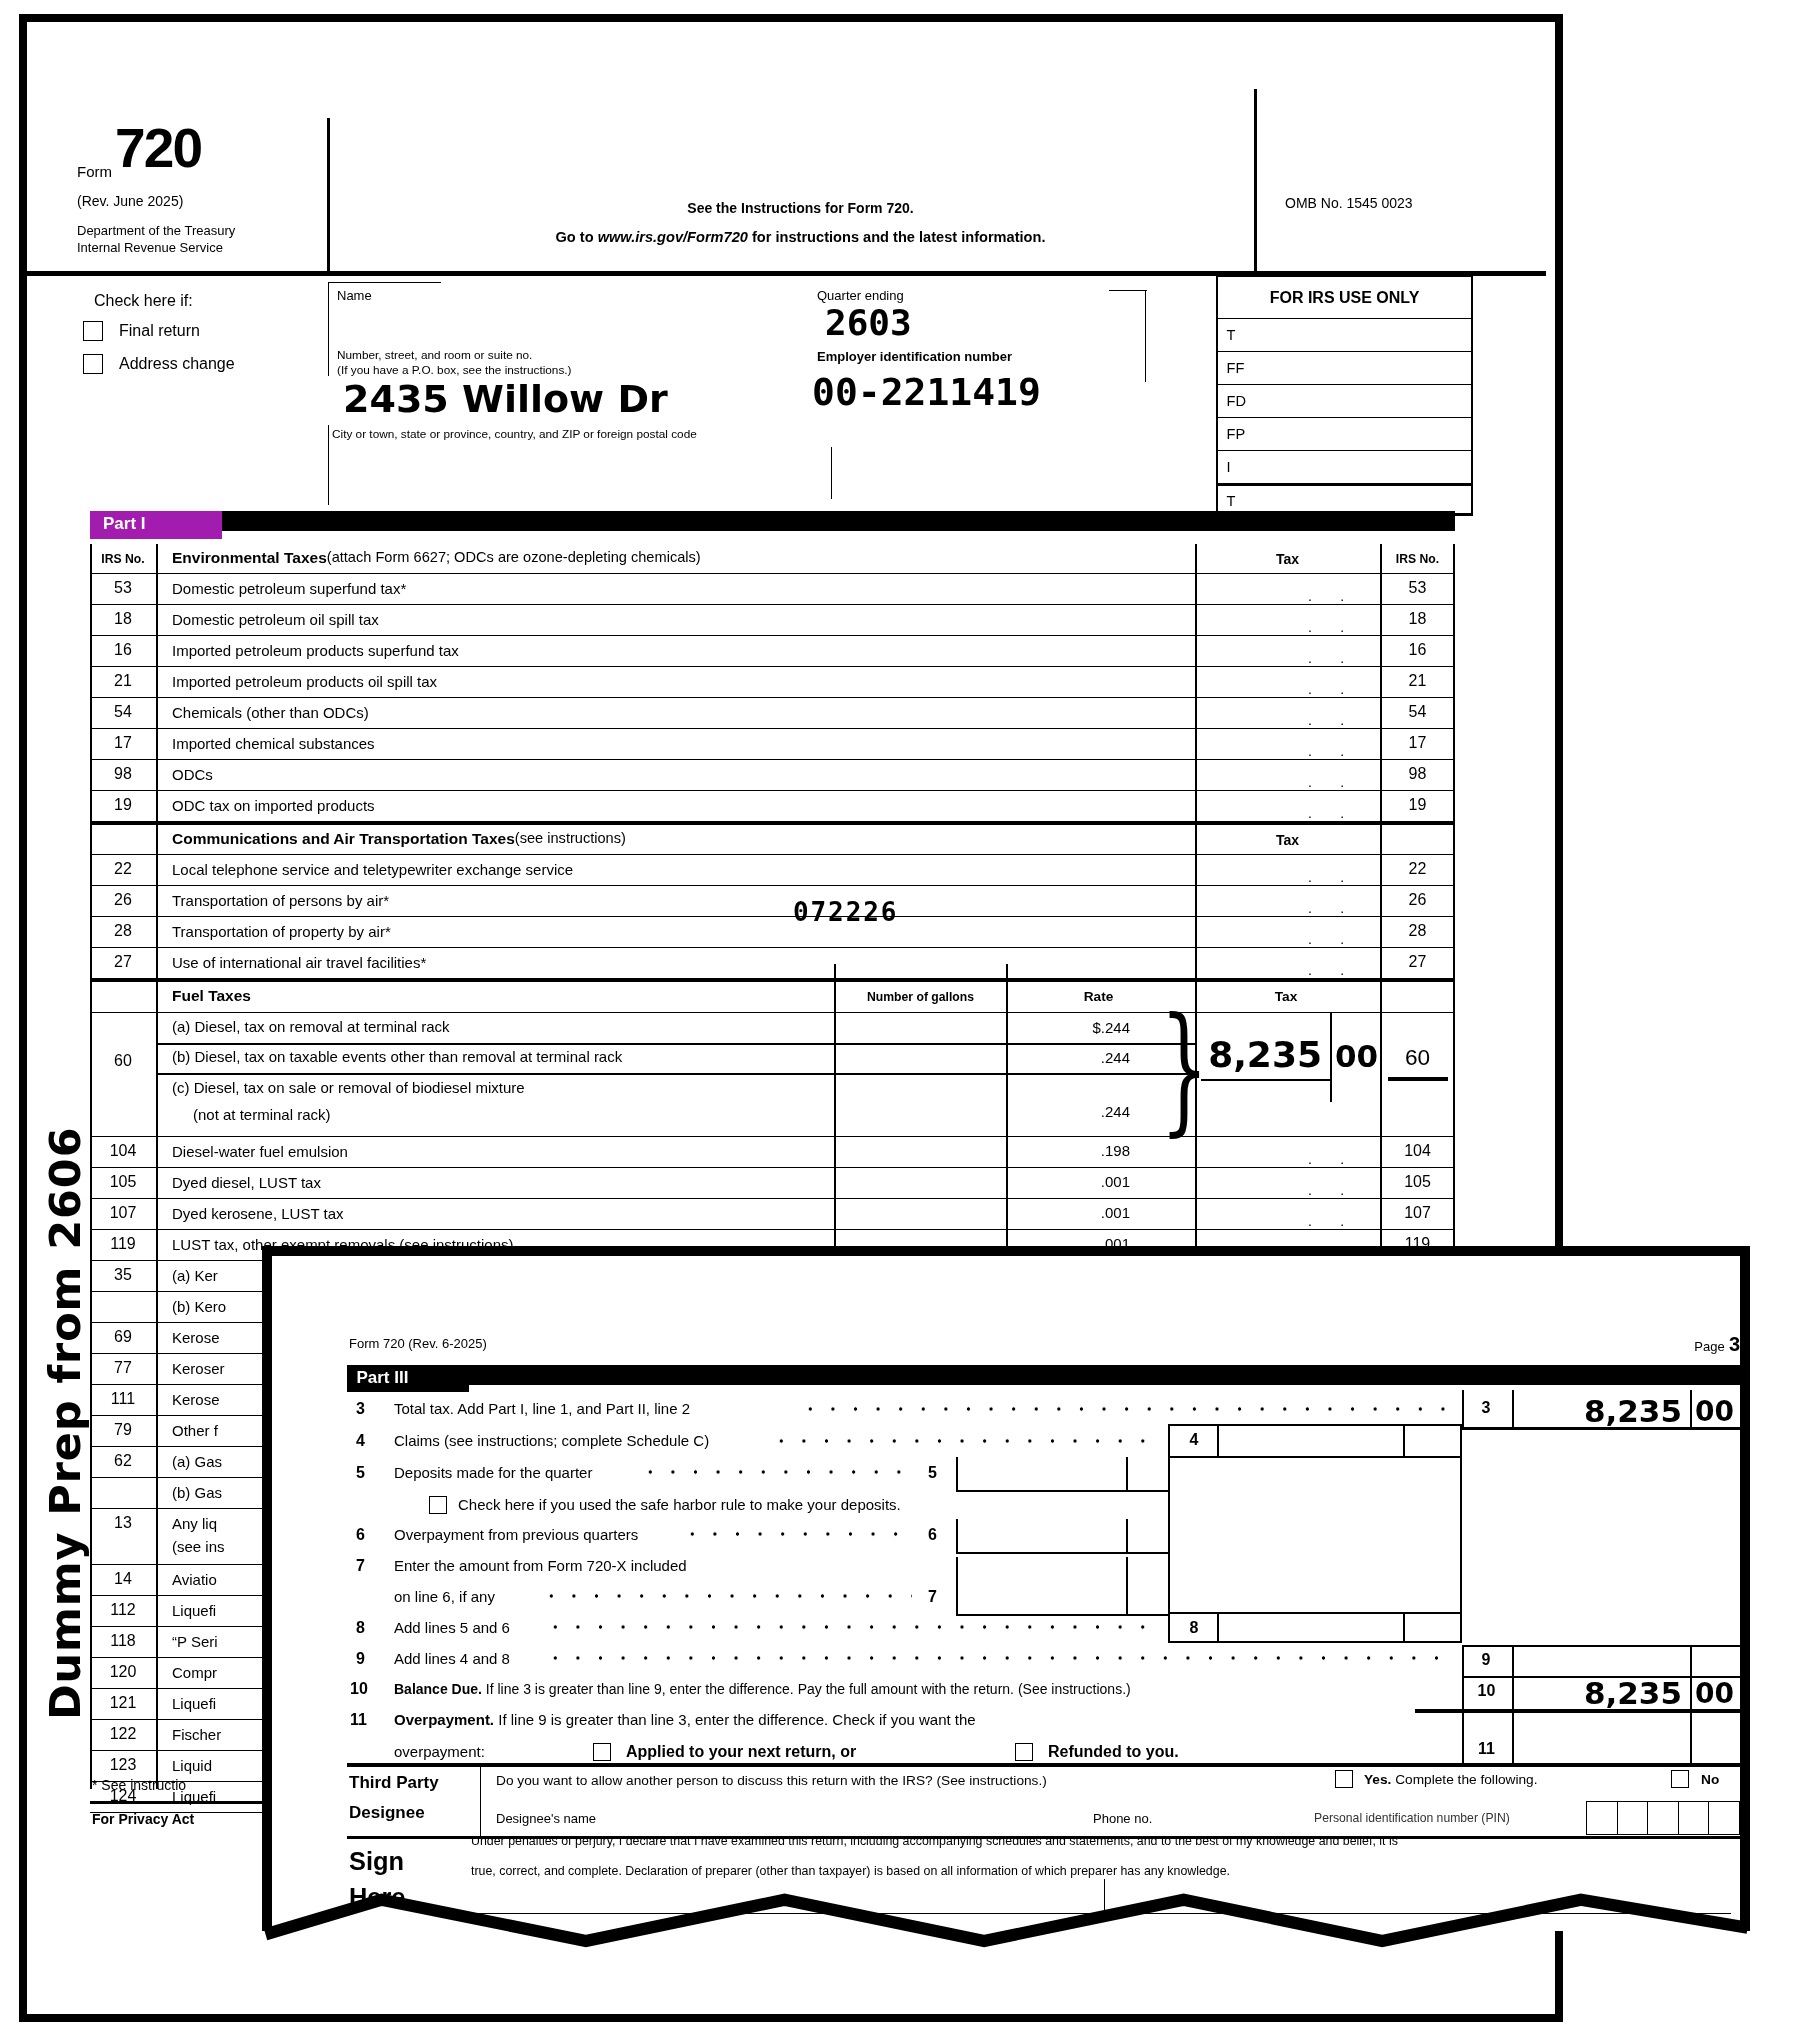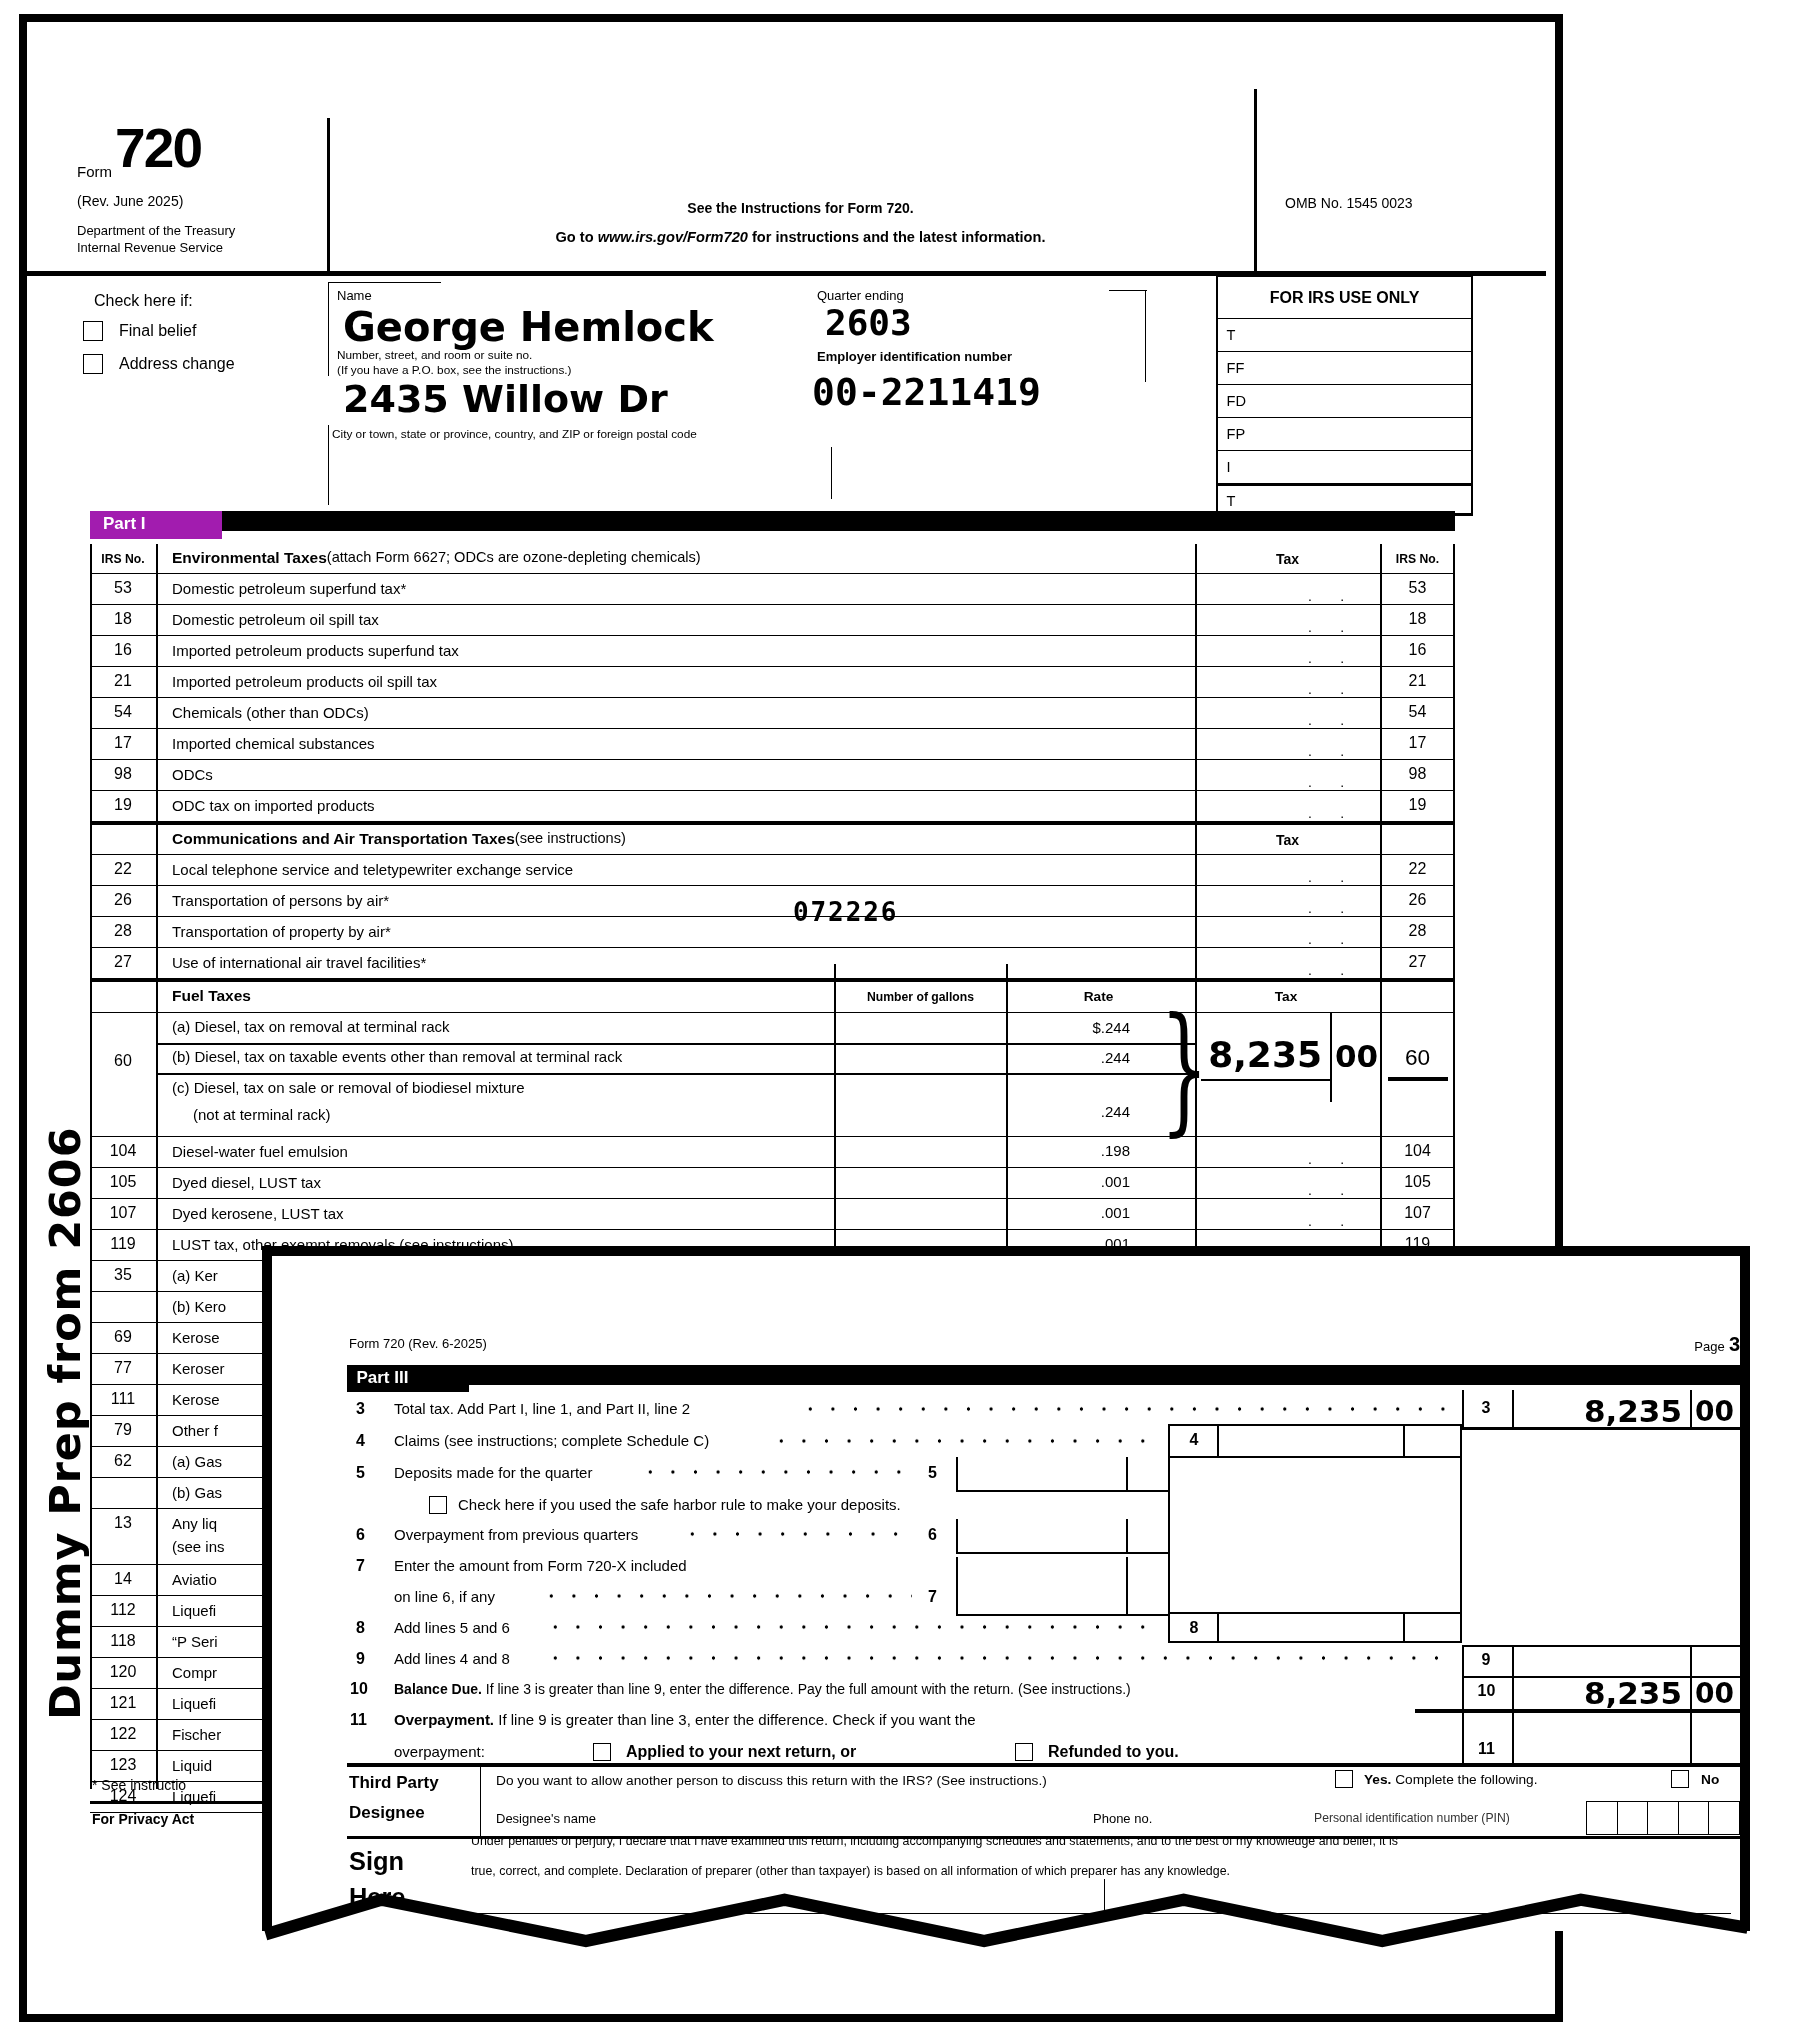--- a/index.html
+++ b/index.html
@@ -67,28 +67,27 @@
     <div class="abs b" style="left:327px;top:186px;width:909px;text-align:center;font-size:14px;">See the Instructions for Form 720.</div>
     <div class="abs b" style="left:327px;top:215px;width:909px;text-align:center;font-size:14.6px;">
       <span>Go to </span><span style="font-style:italic;">www.irs.gov/Form720</span><span> for instructions and the latest information.</span>
     </div>
     <div class="vline" style="left:1235px;top:75px;height:182px;width:2.8px;"></div>
     <span class="abs" style="left:1266px;top:181px;font-size:14px;">OMB No. 1545 0023</span>
     <div class="hline" style="left:0;top:257px;width:1527px;height:4.7px;"></div>
 
     <span class="abs" style="left:75px;top:278px;font-size:16px;">Check here if:</span>
     <div class="cb" style="left:64px;top:307px;"></div>
-    <span class="abs" style="left:100px;top:308px;font-size:16px;">Final belief</span>
+    <span class="abs" style="left:100px;top:308px;font-size:16px;">Final return</span>
     <div class="cb" style="left:64px;top:340px;"></div>
     <span class="abs" style="left:100px;top:341px;font-size:16px;">Address change</span>
 
     <div class="vline" style="left:309px;top:268px;height:94px;width:1.4px;"></div>
     <div class="hline" style="left:309px;top:268px;width:113px;height:1.4px;"></div>
     <span class="abs lbl" style="left:318px;top:275px;font-size:13px;">Name</span>
-    <span class="abs hand" style="left:324px;top:290px;font-size:40px;">George Hemlock</span>
     <span class="abs lbl" style="left:318px;top:335px;">Number, street, and room or suite no.</span>
     <span class="abs lbl" style="left:318px;top:350px;">(If you have a P.O. box, see the instructions.)</span>
     <span class="abs hand" style="left:324px;top:363px;font-size:38px;">2435 Willow Dr</span>
     <span class="abs lbl" style="left:313px;top:414px;">City or town, state or province, country, and ZIP or foreign postal code</span>
     <div class="vline" style="left:309px;top:411px;height:80px;width:1.4px;"></div>
 
     <span class="abs lbl" style="left:798px;top:275px;font-size:13px;">Quarter ending</span>
     <span class="abs type" style="left:806px;top:288px;font-size:36px;">2603</span>
     <span class="abs b" style="left:798px;top:335px;font-size:13px;">Employer identification number</span>
     <span class="abs type" style="left:793px;top:356px;font-size:38px;">00-2211419</span>

